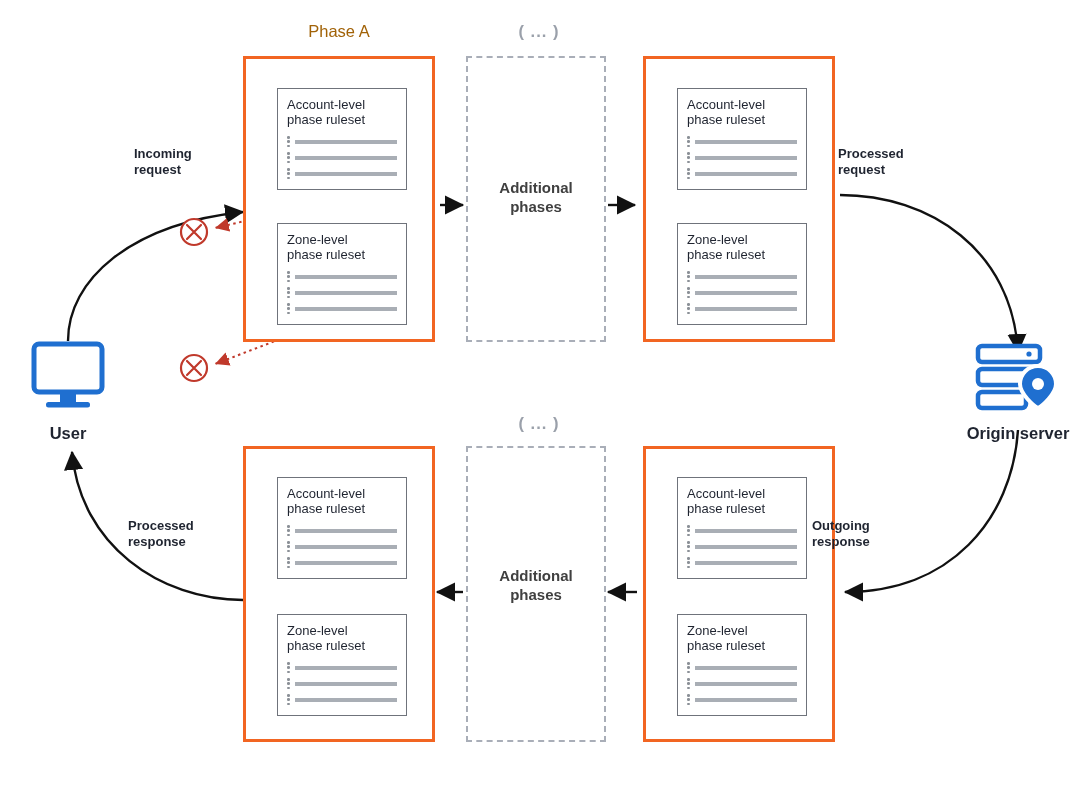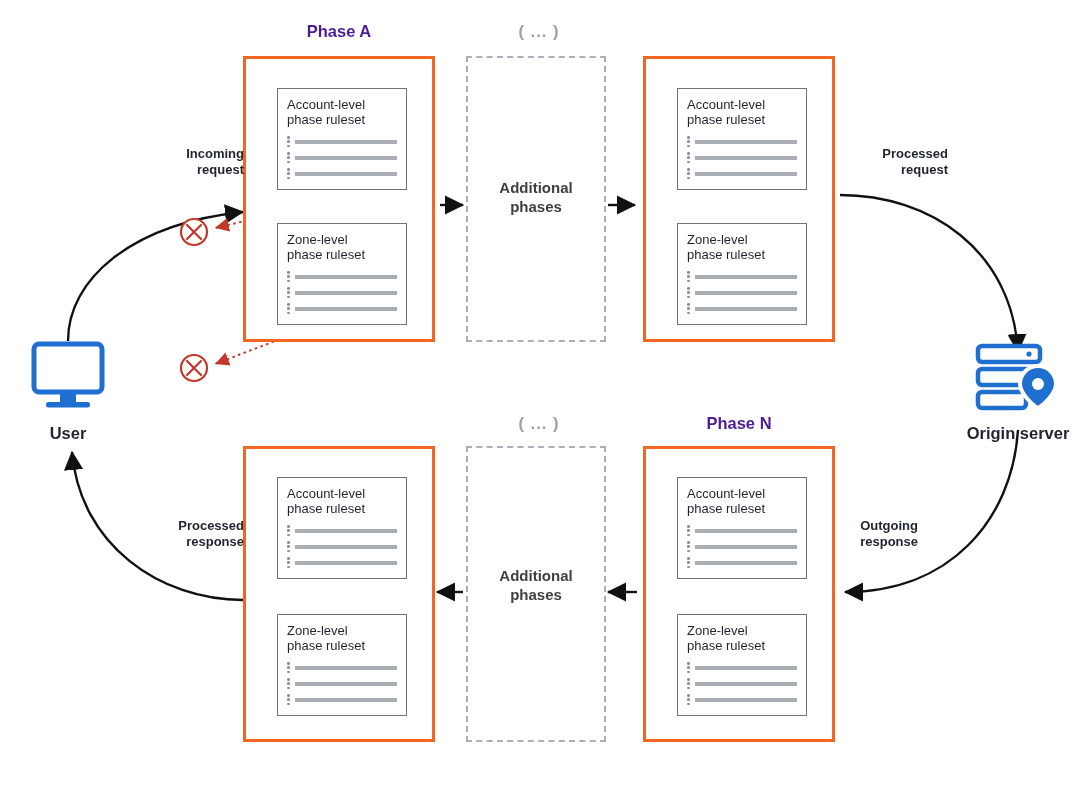--- a/index.html
+++ b/index.html
@@ -33,22 +33,22 @@
     background: #ffffff;
   }
   .phase-box.dashed {
     border: 2px dashed #a9aeb8;
   }
   .phase-title {
     position: absolute;
     width: 220px;
     text-align: center;
     font-size: 16.5px;
-    font-weight: bold;
-    color: #4c1d95;
+    font-weight: normal;
+    color: #a16207;
   }
   .phase-title.muted {
     color: #9aa0aa;
     font-weight: bold;
     letter-spacing: 1px;
   }
   .ruleset {
     position: absolute;
     box-sizing: border-box;
     width: 130px;
@@ -105,21 +105,21 @@
     white-space: pre-line;
   }
   .caption {
     position: absolute;
     font-size: 13px;
     font-weight: bold;
     line-height: 16px;
     color: #1f2430;
     white-space: pre-line;
   }
-  .caption.center { text-align: right; }
+  .caption.center { text-align: left; }
   .caption.blocked {
     color: #c0392b;
     font-weight: bold;
   }
   .node-label {
     position: absolute;
     width: 200px;
     text-align: center;
     font-size: 16.5px;
     font-weight: bold;
@@ -410,21 +410,20 @@
           </div>
       </div>
     </div>
   </div>
 
   <div class="phase-title muted" style="left:429px; top:414px;">( ... )</div>
   <div class="phase-box dashed" style="left:466px; top:446px; width:140px; height:296px;"></div>
   <div class="additional-label" style="left:466px; top:566px;">Additional
 phases</div>
 
-  <div class="phase-title" style="left:629px; top:414px;">Phase N</div>
   <div class="phase-box" style="left:643px; top:446px; width:192px; height:296px;">
     <div class="ruleset" style="left:31px; top:28px;">
       <div class="ruleset-label">Account-level
 phase ruleset</div>
       <div class="rule-lines">
         <div class="rule-row">
             <span class="dots">
               <i></i>
               <i></i>
               <i></i>

